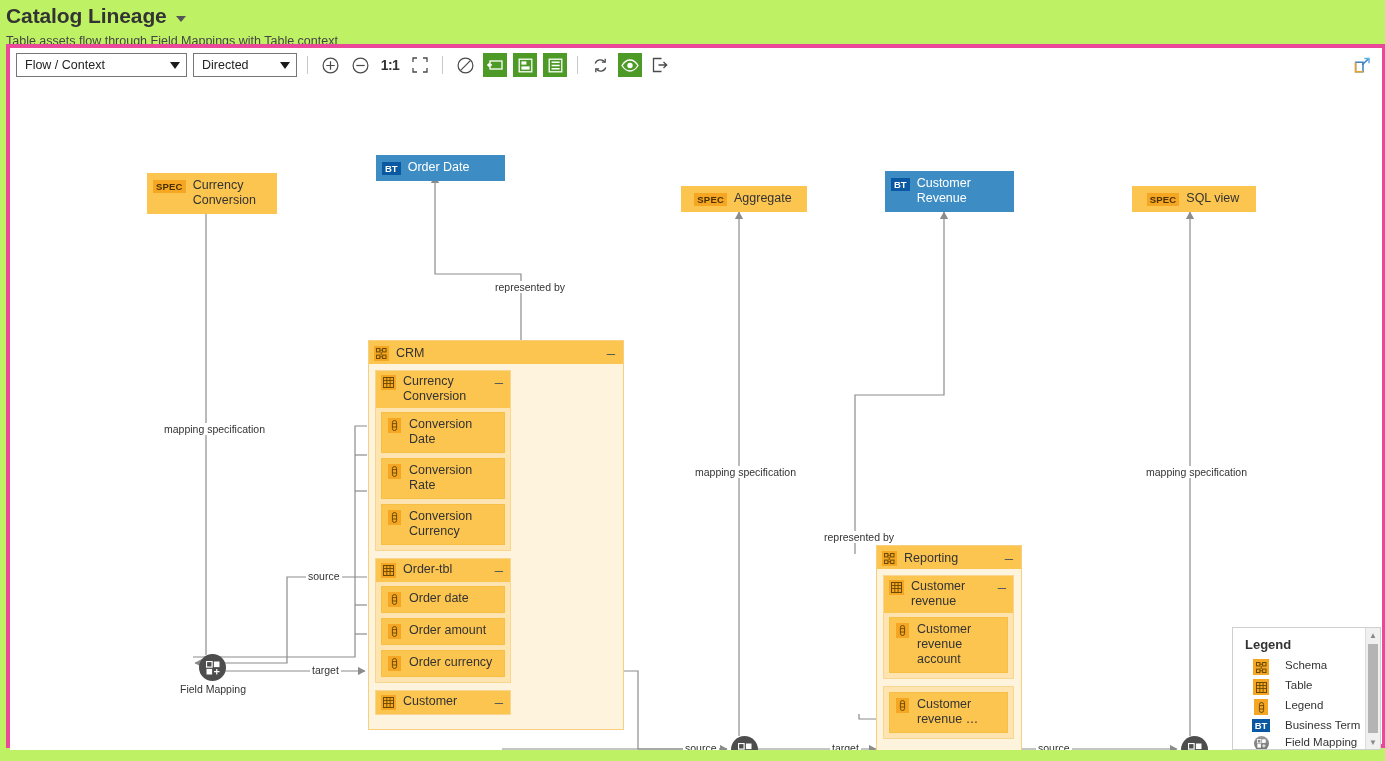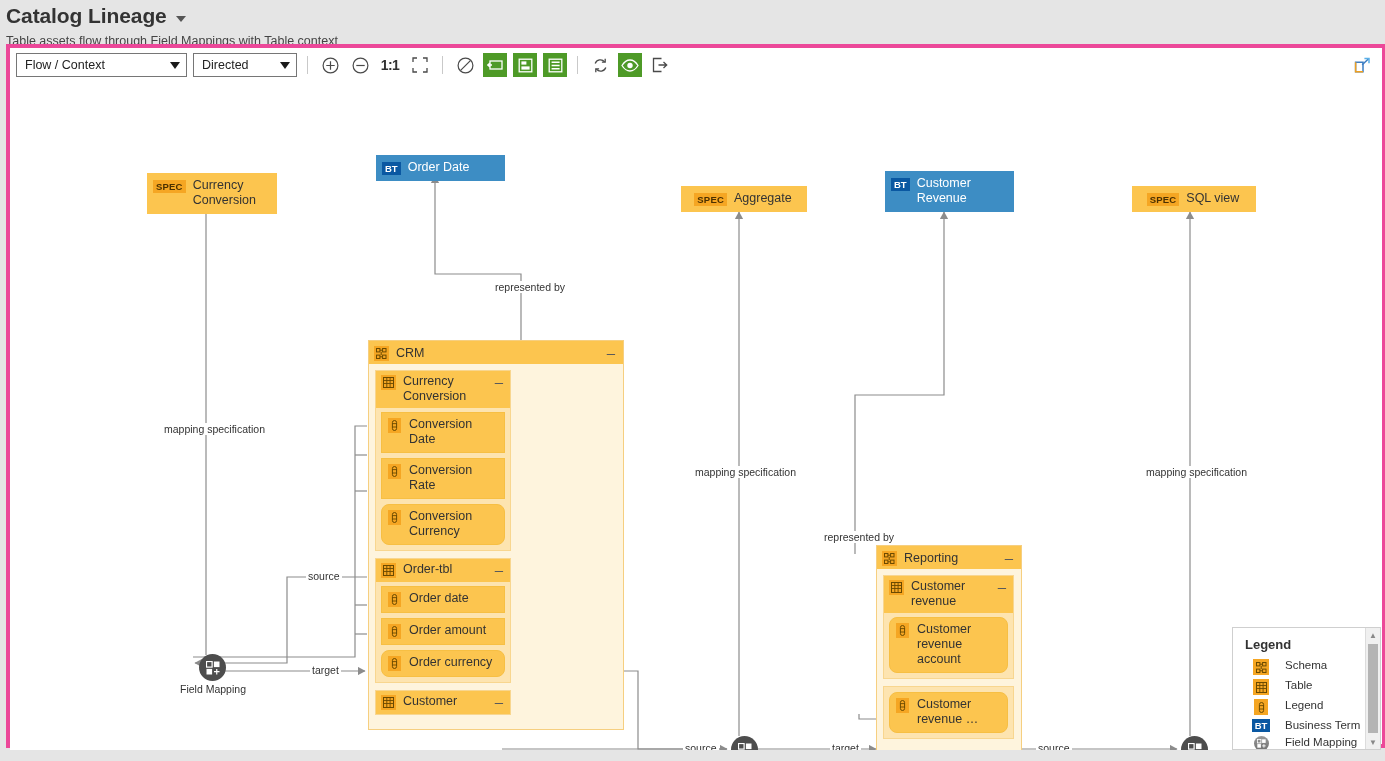--- a/index.html
+++ b/index.html
@@ -8,21 +8,21 @@
     margin: 0; padding: 0;
     background: #ffffff;
     font-family: "Liberation Sans", sans-serif;
     color: #333333;
   }
   #page {
     position: relative;
     width: 1385px;
     height: 761px;
     overflow: hidden;
-    background: #e5e5e5;
+    background: #bef264;
   }
 
   
   .page-header { position: absolute; left: 0; top: 0; width: 1385px; }
   .title-row {
     display: flex; align-items: center; gap: 9px;
     padding: 4px 0 0 6px;
   }
   .page-title {
     font-size: 21px; font-weight: bold; color: #333333;
@@ -191,21 +191,21 @@
   
   .column {
     background: #fcc54f;
     border: 1px solid #f7bf43;
     display: flex; align-items: flex-start;
     gap: 8px;
     padding: 4px 5px 5px 6px;
     margin-bottom: 5px;
     cursor: pointer;
   }
-  .column:last-child { margin-bottom: 0; border-radius: 8px; }
+  .column:last-child { margin-bottom: 0; }
   .column .name { font-size: 12.5px; color: #333; line-height: 15px; }
 
   
   .ico { flex: 0 0 auto; margin-top: 1px; }
   .ico-schema { width: 15px; height: 15px; background:#f5a623; display:flex; align-items:center; justify-content:center; }
   .ico-table  { width: 15px; height: 15px; background:#f5a623; display:flex; align-items:center; justify-content:center; }
   .ico-column { width: 13px; height: 15px; background:#f5a623; display:flex; align-items:center; justify-content:center; }
 
   
   .fm {

